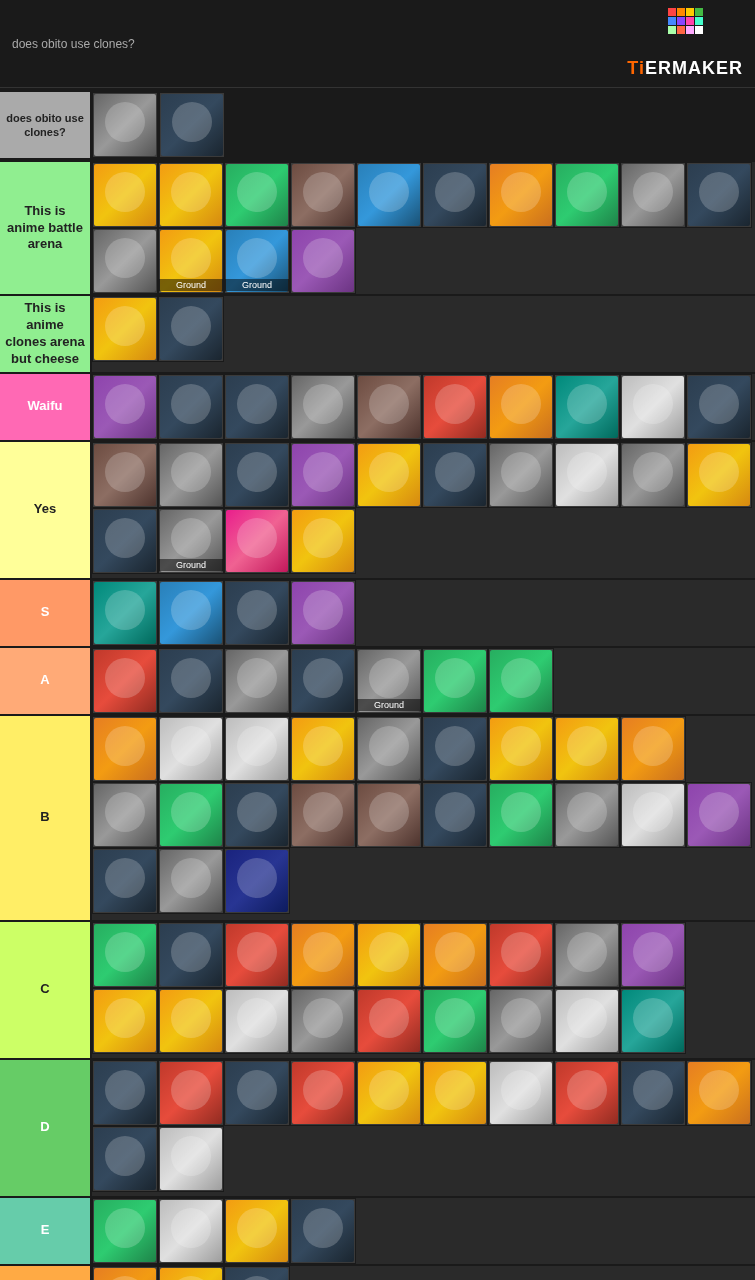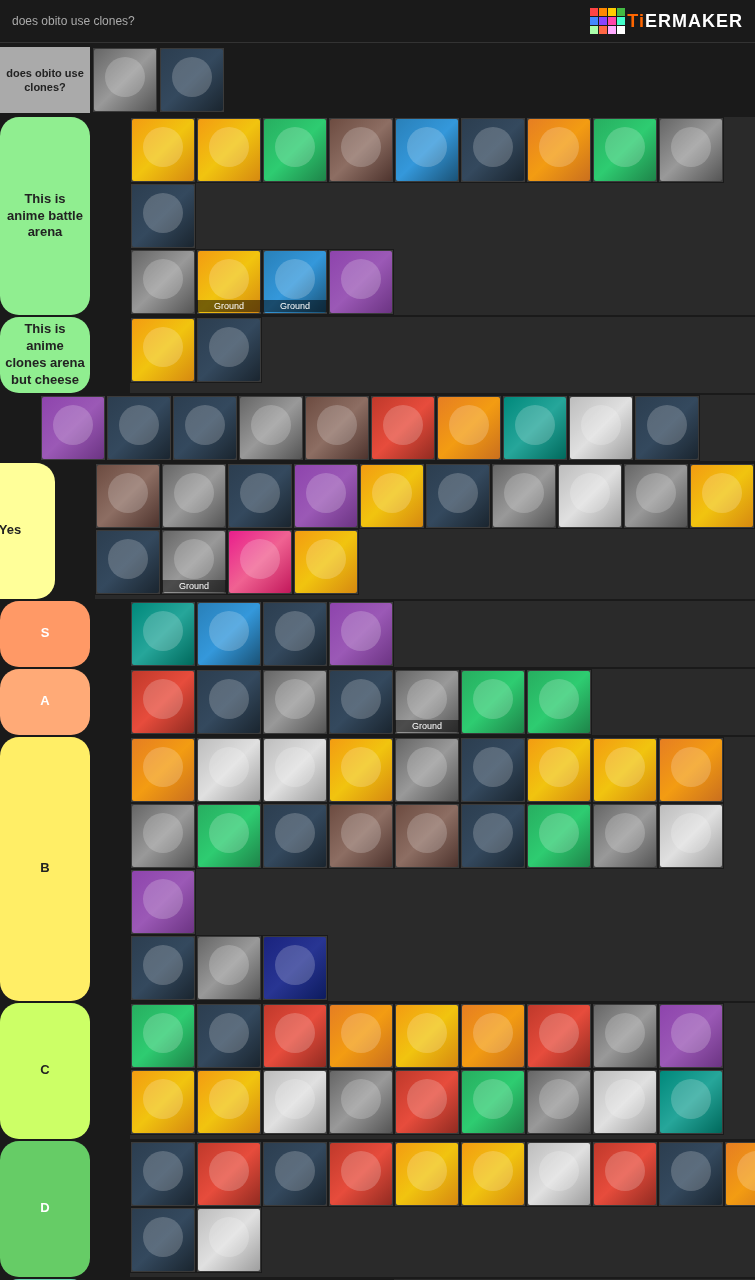--- a/index.html
+++ b/index.html
@@ -15,21 +15,22 @@
       display: flex;
       justify-content: space-between;
       align-items: center;
       padding: 8px 12px;
       border-bottom: 1px solid #333;
     }
 
     .tiermaker-logo {
       display: flex;
       align-items: center;
-      gap: 2px;
+      gap: 24px;
+      flex-direction: column;
     }
 
     .logo-grid {
       display: grid;
       grid-template-columns: repeat(4, 8px);
       grid-template-rows: repeat(3, 8px);
       gap: 1px;
     }
 
     .logo-cell {
@@ -59,30 +60,28 @@
       min-width: 90px;
       display: flex;
       align-items: center;
       justify-content: center;
       text-align: center;
       font-weight: bold;
       font-size: 13px;
       padding: 4px;
       word-break: break-word;
       line-height: 1.3;
-      border-radius: 19px;
     }
 
     .tier-content {
       flex: 1;
       display: flex;
       flex-wrap: wrap;
       background: #2a2a2a;
       border-left: 2px solid #1a1a1a;
-      margin-left: 38px;
     }
 
     .char-slot {
       width: 66px;
       height: 66px;
       background: #3a3a3a;
       border: 1px solid #1a1a1a;
       position: relative;
       overflow: hidden;
       display: flex;
@@ -303,20 +302,21 @@
       </div>
     <div class="char-slot">
         <div class="avatar c-dark">
           <div class="avatar-face"></div>
         </div>
       </div>
   </div>
 </div>
 
 <div class="tier-row">
+  <div class="tier-label tier-waifu">Waifu</div>
   <div class="tier-content">
     <div class="char-slot">
         <div class="avatar c-purple">
           <div class="avatar-face"></div>
         </div>
       </div>
     <div class="char-slot">
         <div class="avatar c-dark">
           <div class="avatar-face"></div>
         </div>

